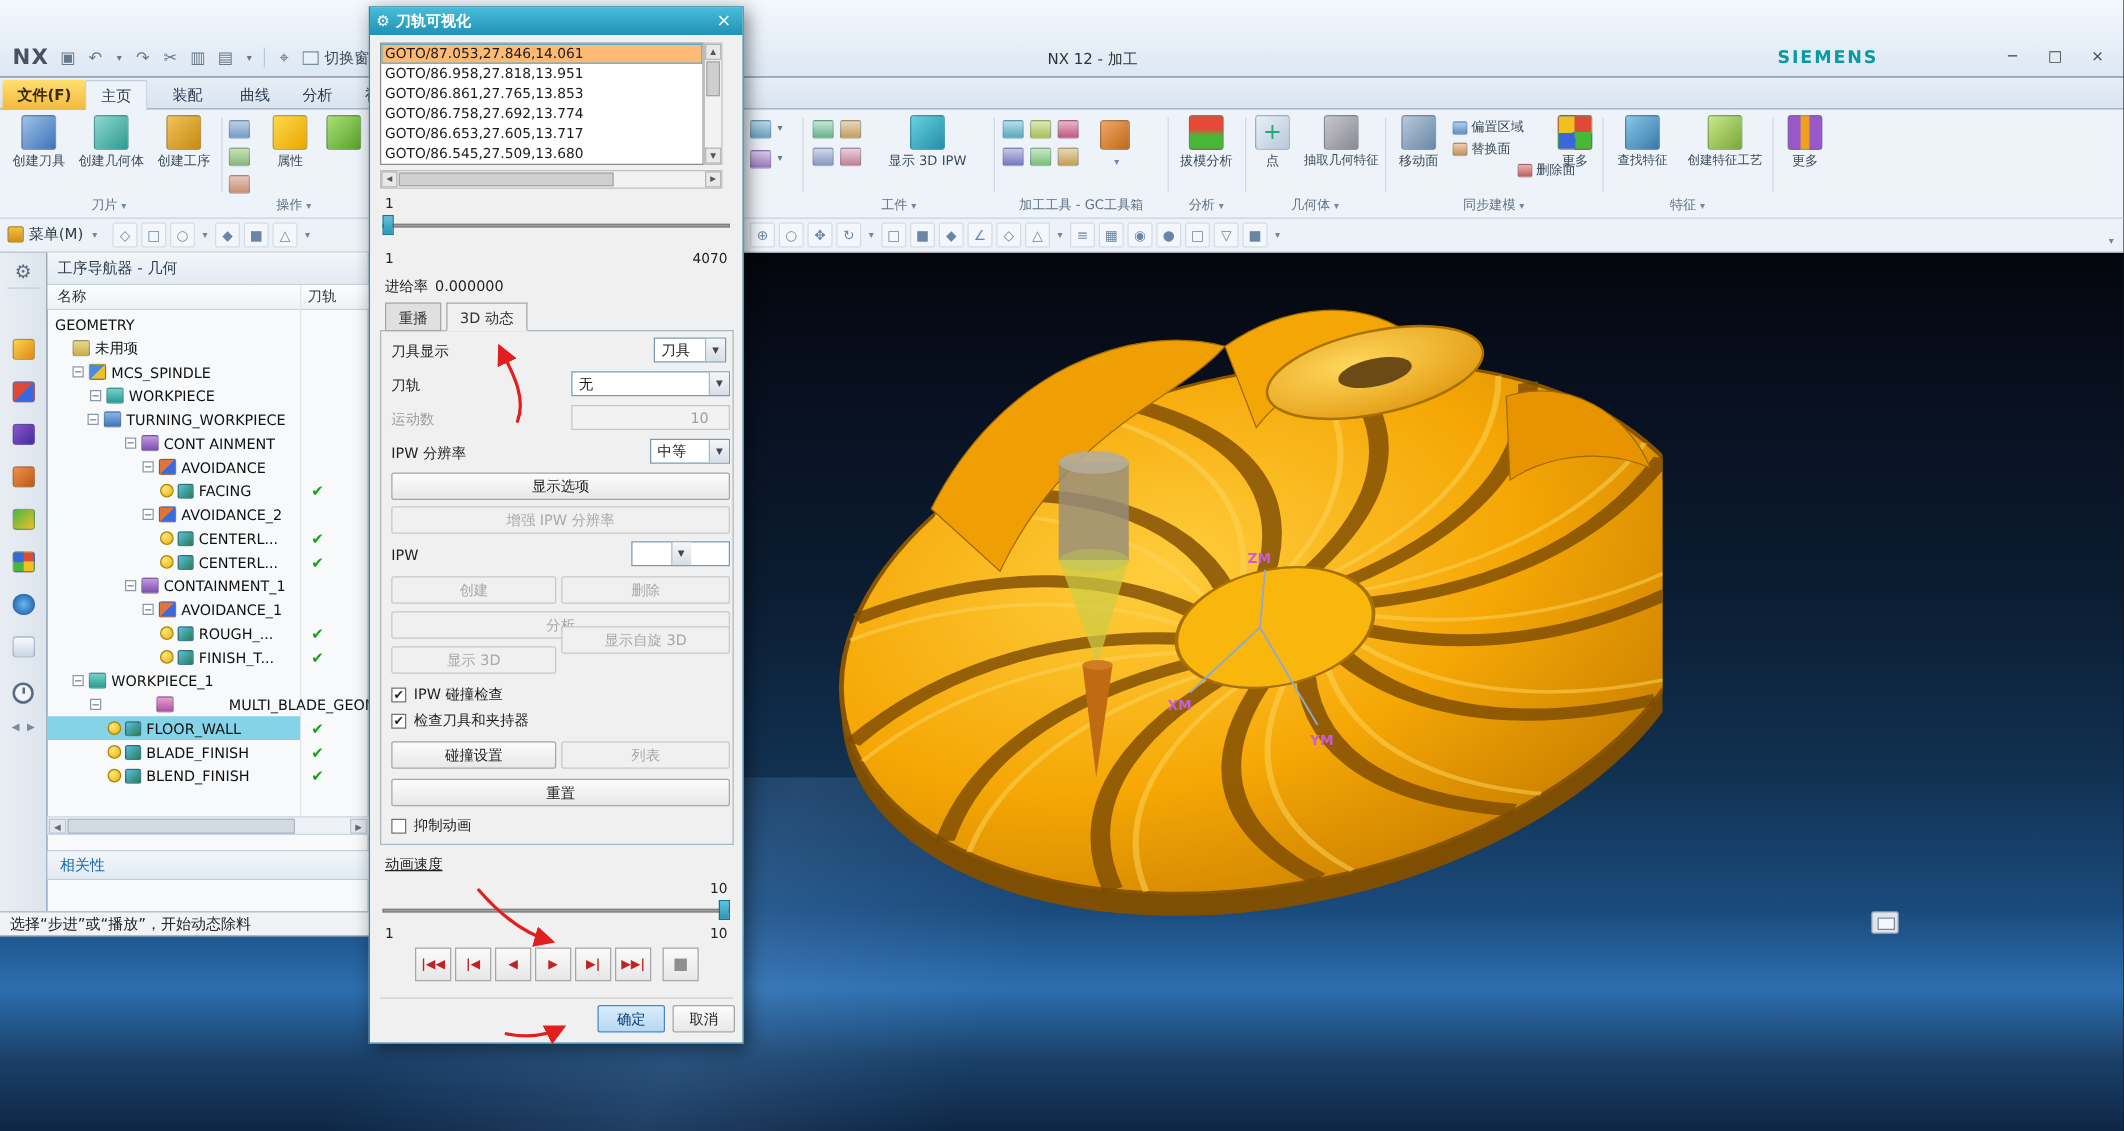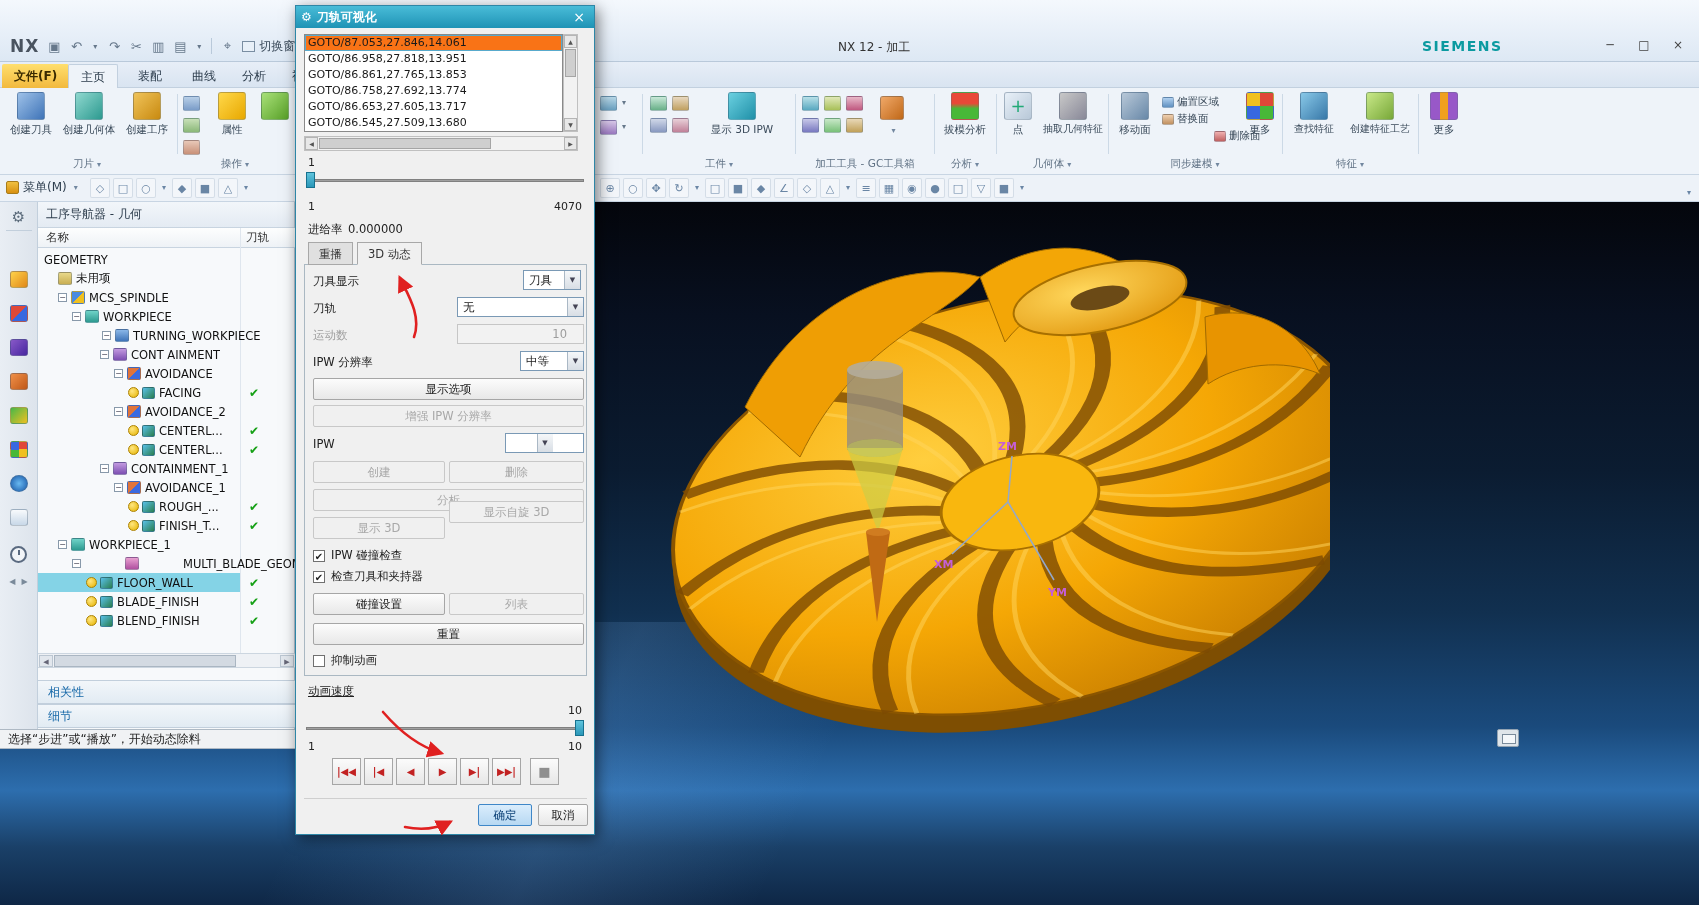--- a/index.html
+++ b/index.html
@@ -106,21 +106,21 @@
   
   .promptbar{left:0;top:729px;width:595px;height:20px;background:#f0f2f4;border-top:1px solid #aeb9c4;border-bottom:1px solid #aeb9c4;font-size:12px;color:#222;line-height:19px;padding-left:8px;z-index:5;}
 
   
   .dialog{left:295px;top:5px;width:300px;height:830px;background:#f0f0f0;border:1px solid #2e86a6;box-shadow:3px 4px 14px rgba(0,0,0,.5);z-index:50;}
   .dlg-title{height:22px;background:linear-gradient(#49bcd8,#1f93b5);color:#fff;font-size:12px;font-weight:bold;display:flex;align-items:center;padding:0 5px;}
   .dlg-gear{margin-right:5px;font-size:12px;font-weight:normal;}
   .dlg-close{margin-left:auto;width:20px;text-align:center;font-size:14px;font-weight:normal;}
   .dlist{position:absolute;left:8px;top:28px;width:259px;height:98px;background:#fff;border:1px solid #8a8a8a;font-size:11px;overflow:hidden;}
   .dlist .lrow{height:16px;line-height:16px;padding:0 3px;white-space:nowrap;}
-  .dlist .lrow.sel{background:#f97316;outline:1px solid #58aacc;outline-offset:-1px;}
+  .dlist .lrow.sel{background:#fdba74;outline:1px solid #58aacc;outline-offset:-1px;}
   .vsb{position:absolute;left:267px;top:28px;width:15px;height:98px;background:#f2f2f2;border:1px solid #c0c0c0;}
   .sbbtn{position:absolute;left:0;width:13px;height:13px;background:#e8e8e8;border:1px solid #b5b5b5;font-size:6px;color:#555;text-align:center;line-height:12px;}
   .vsb .thumb{position:absolute;left:1px;top:14px;width:11px;height:28px;background:#cfcfcf;border:1px solid #a5a5a5;}
   .hsb{position:absolute;left:8px;top:130px;width:274px;height:15px;background:#f2f2f2;border:1px solid #c0c0c0;}
   .hsb .arr{position:absolute;top:0;width:13px;height:13px;background:#e8e8e8;border:1px solid #b5b5b5;font-size:6px;color:#555;text-align:center;line-height:12px;}
   .hsb .thumb{position:absolute;left:14px;top:1px;width:172px;height:11px;background:#cfcfcf;border:1px solid #a5a5a5;}
   .slider{position:absolute;height:16px;}
   .groove{position:absolute;left:0;right:0;top:7px;height:3px;background:#9f9f9f;border:1px solid #808080;}
   .sthumb{position:absolute;top:0;width:9px;height:16px;background:linear-gradient(#5fc4dd,#2a97b8);border:1px solid #17718e;}
   .dsmall{position:absolute;font-size:11px;color:#222;}
@@ -496,21 +496,21 @@
       <div class="trow" style="padding-left:20px;">
           <span class="exp"></span>
           <span class="ticon i-mcs"></span>
           <span class="tlabel">MCS_SPINDLE</span>
         </div>
       <div class="trow" style="padding-left:34px;">
           <span class="exp"></span>
           <span class="ticon i-wp"></span>
           <span class="tlabel">WORKPIECE</span>
         </div>
-      <div class="trow" style="padding-left:64px;">
+      <div class="trow" style="padding-left:32px;">
           <span class="exp"></span>
           <span class="ticon i-turn"></span>
           <span class="tlabel">TURNING_WORKPIECE</span>
         </div>
       <div class="trow" style="padding-left:62px;">
           <span class="exp"></span>
           <span class="ticon i-cont"></span>
           <span class="tlabel">CONT AINMENT</span>
         </div>
       <div class="trow" style="padding-left:76px;">
@@ -591,21 +591,20 @@
           <span class="tlabel">BLEND_FINISH</span>
           <span class="tcheck">✔</span>
         </div>
     </div>
     <div class="hsb2">
       <span class="arr" style="left:1px;">◀</span>
       <span class="thumb"></span>
       <span class="arr" style="right:1px;">▶</span>
     </div>
     <div class="navsec" style="top:478px;"><span>相关性</span></div>
-    <div class="navsec" style="top:502px;"><span>细节</span></div>
   </div>
 
   <div class="abs promptbar">
     <span>选择“步进”或“播放”，开始动态除料</span>
   </div>
 
   <div class="abs dialog">
     <div class="dlg-title">
       <span class="dlg-gear">⚙</span>
       <span>刀轨可视化</span>

